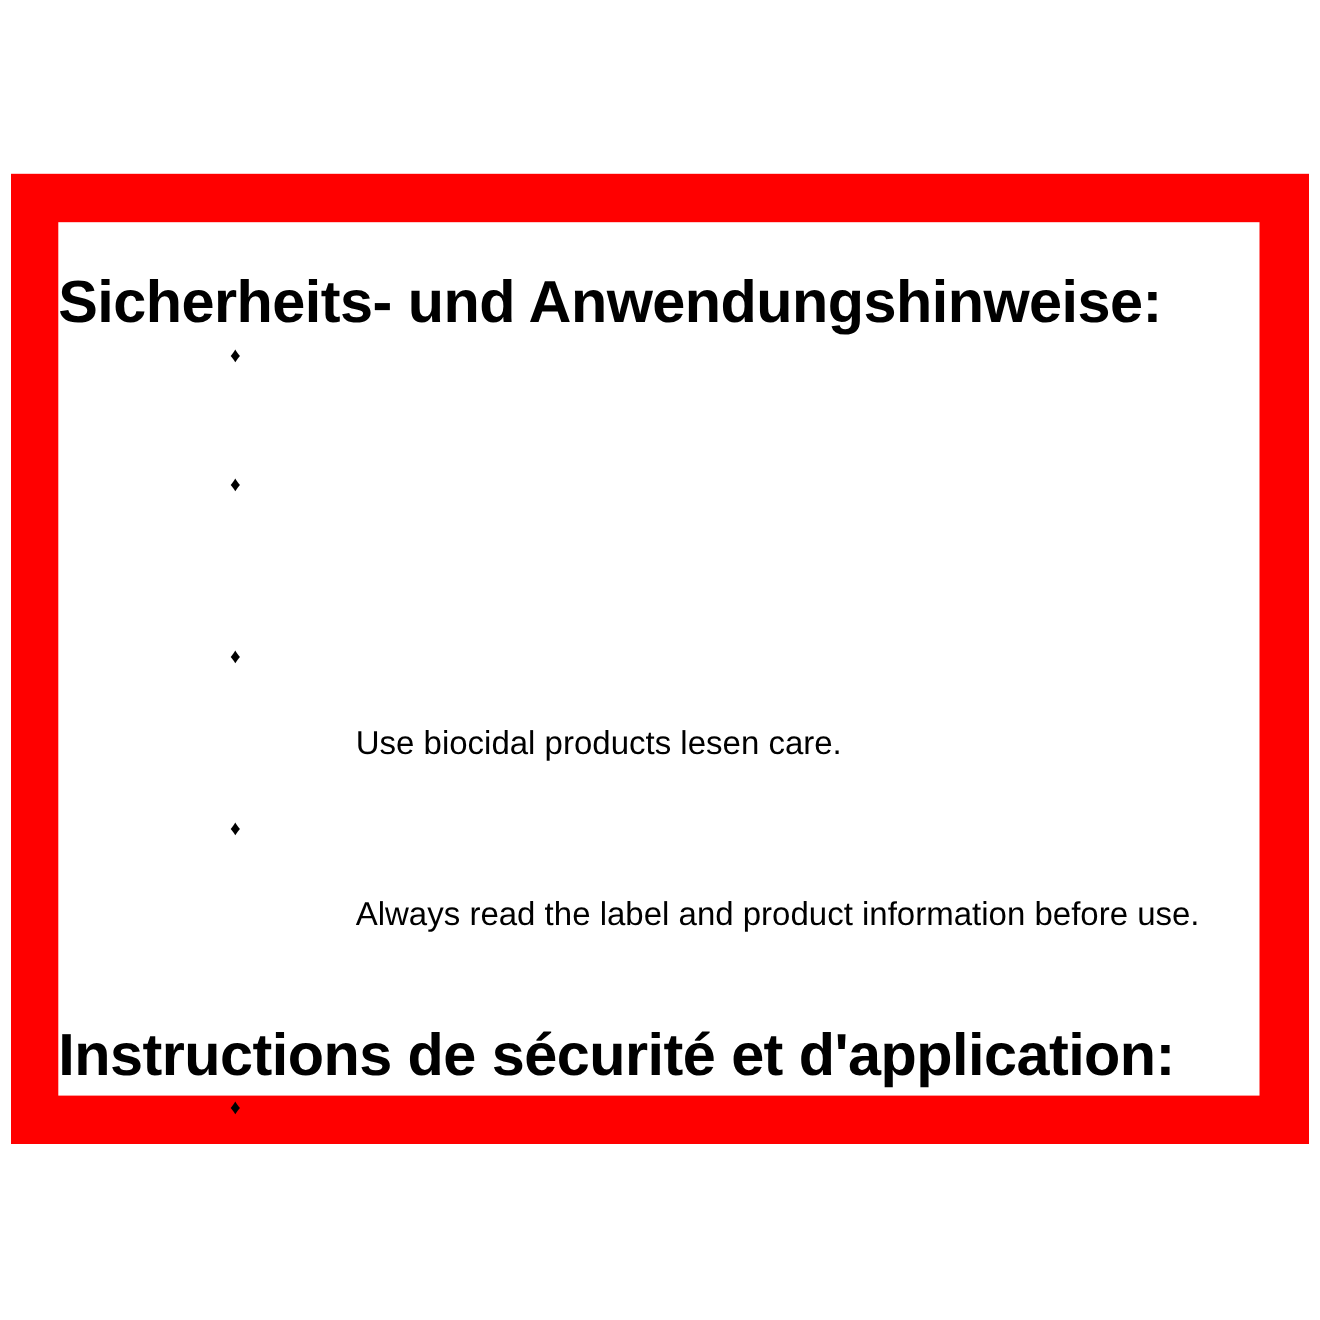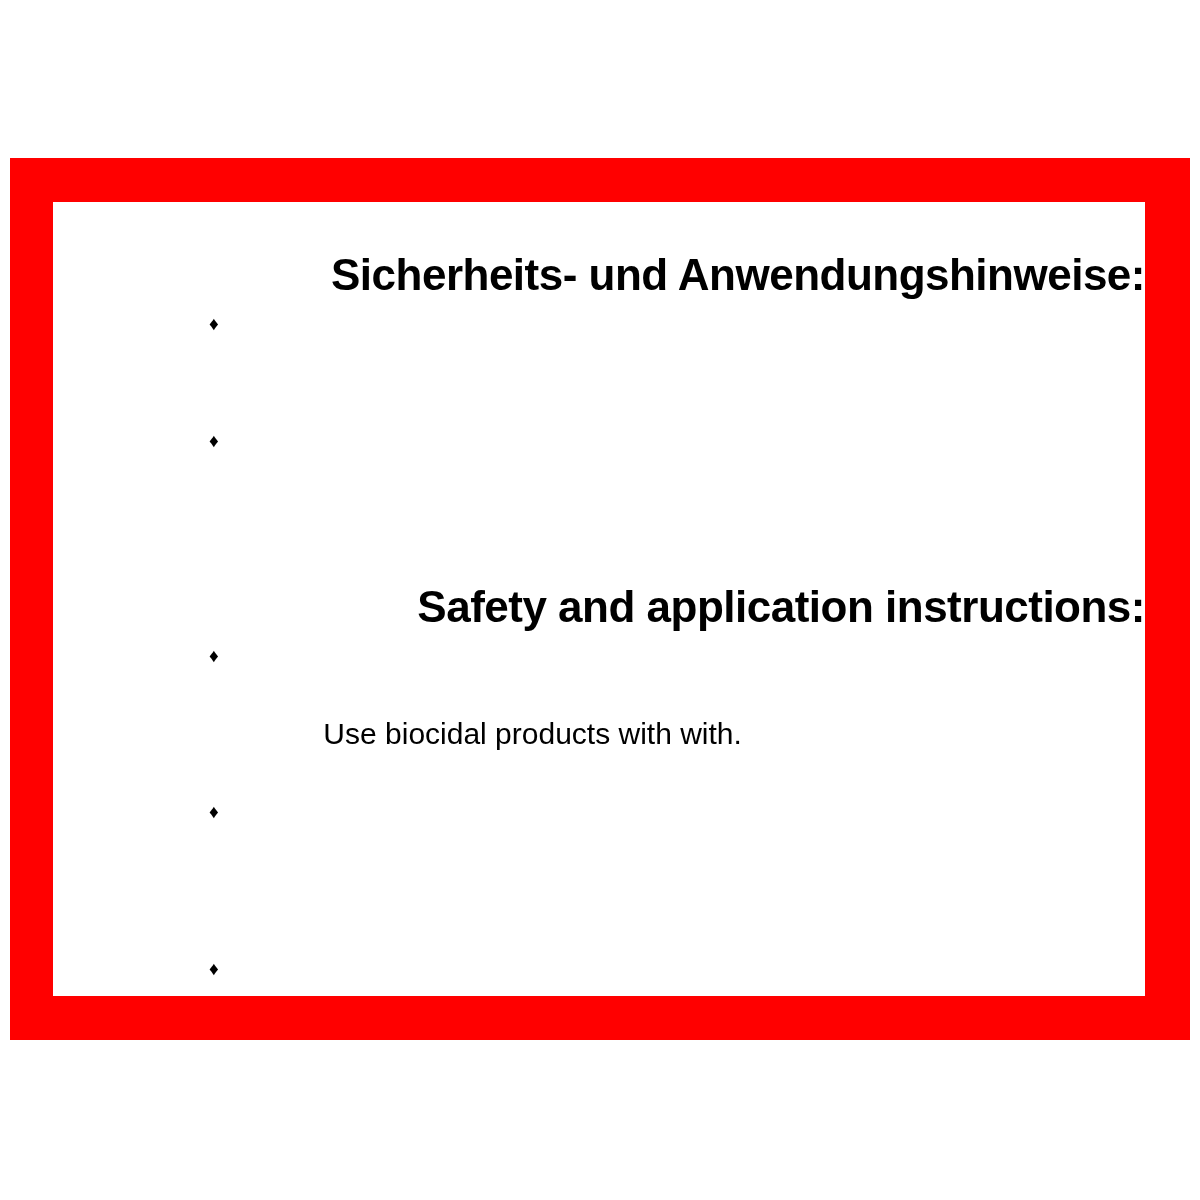--- a/index.html
+++ b/index.html
@@ -27,24 +27,24 @@
     width: 100%;
     height: 100%;
     background: #ffffff;
     padding-top: 44px;
   }
   .section + .section {
     margin-top: 40px;
   }
   .section-heading {
     margin: 0;
-    font-size: 44px;
+    font-size: 54px;
     line-height: 58px;
     font-weight: bold;
-    text-align: right;
+    text-align: left;
     letter-spacing: -0.5px;
     white-space: nowrap;
   }
   .bullet-list {
     list-style: none;
     margin: 0;
     padding: 0 0 0 154px;
   }
   .bullet-item {
     position: relative;
@@ -74,33 +74,34 @@
         <li class="bullet-item">
           <span class="bullet-glyph">♦</span>
         </li>
         <li class="bullet-item">
           <span class="bullet-glyph">♦</span>
         </li>
       </ul>
     </section>
 
     <section class="section">
-      <h2 class="section-heading">Safety and application instructions:</h2>
       <ul class="bullet-list">
         <li class="bullet-item">
           <span class="bullet-glyph">♦</span>
-          <span>Use biocidal products with with.</span>
+          <span>Use biocidal products lesen care.</span>
         </li>
         <li class="bullet-item">
           <span class="bullet-glyph">♦</span>
+          <span>Always read the label and product information before use.</span>
         </li>
       </ul>
     </section>
 
     <section class="section">
+      <h2 class="section-heading">Instructions de sécurité et d'application:</h2>
       <ul class="bullet-list">
         <li class="bullet-item">
           <span class="bullet-glyph">♦</span>
           
         </li>
 
       </ul>
     </section>
 
   </div>

